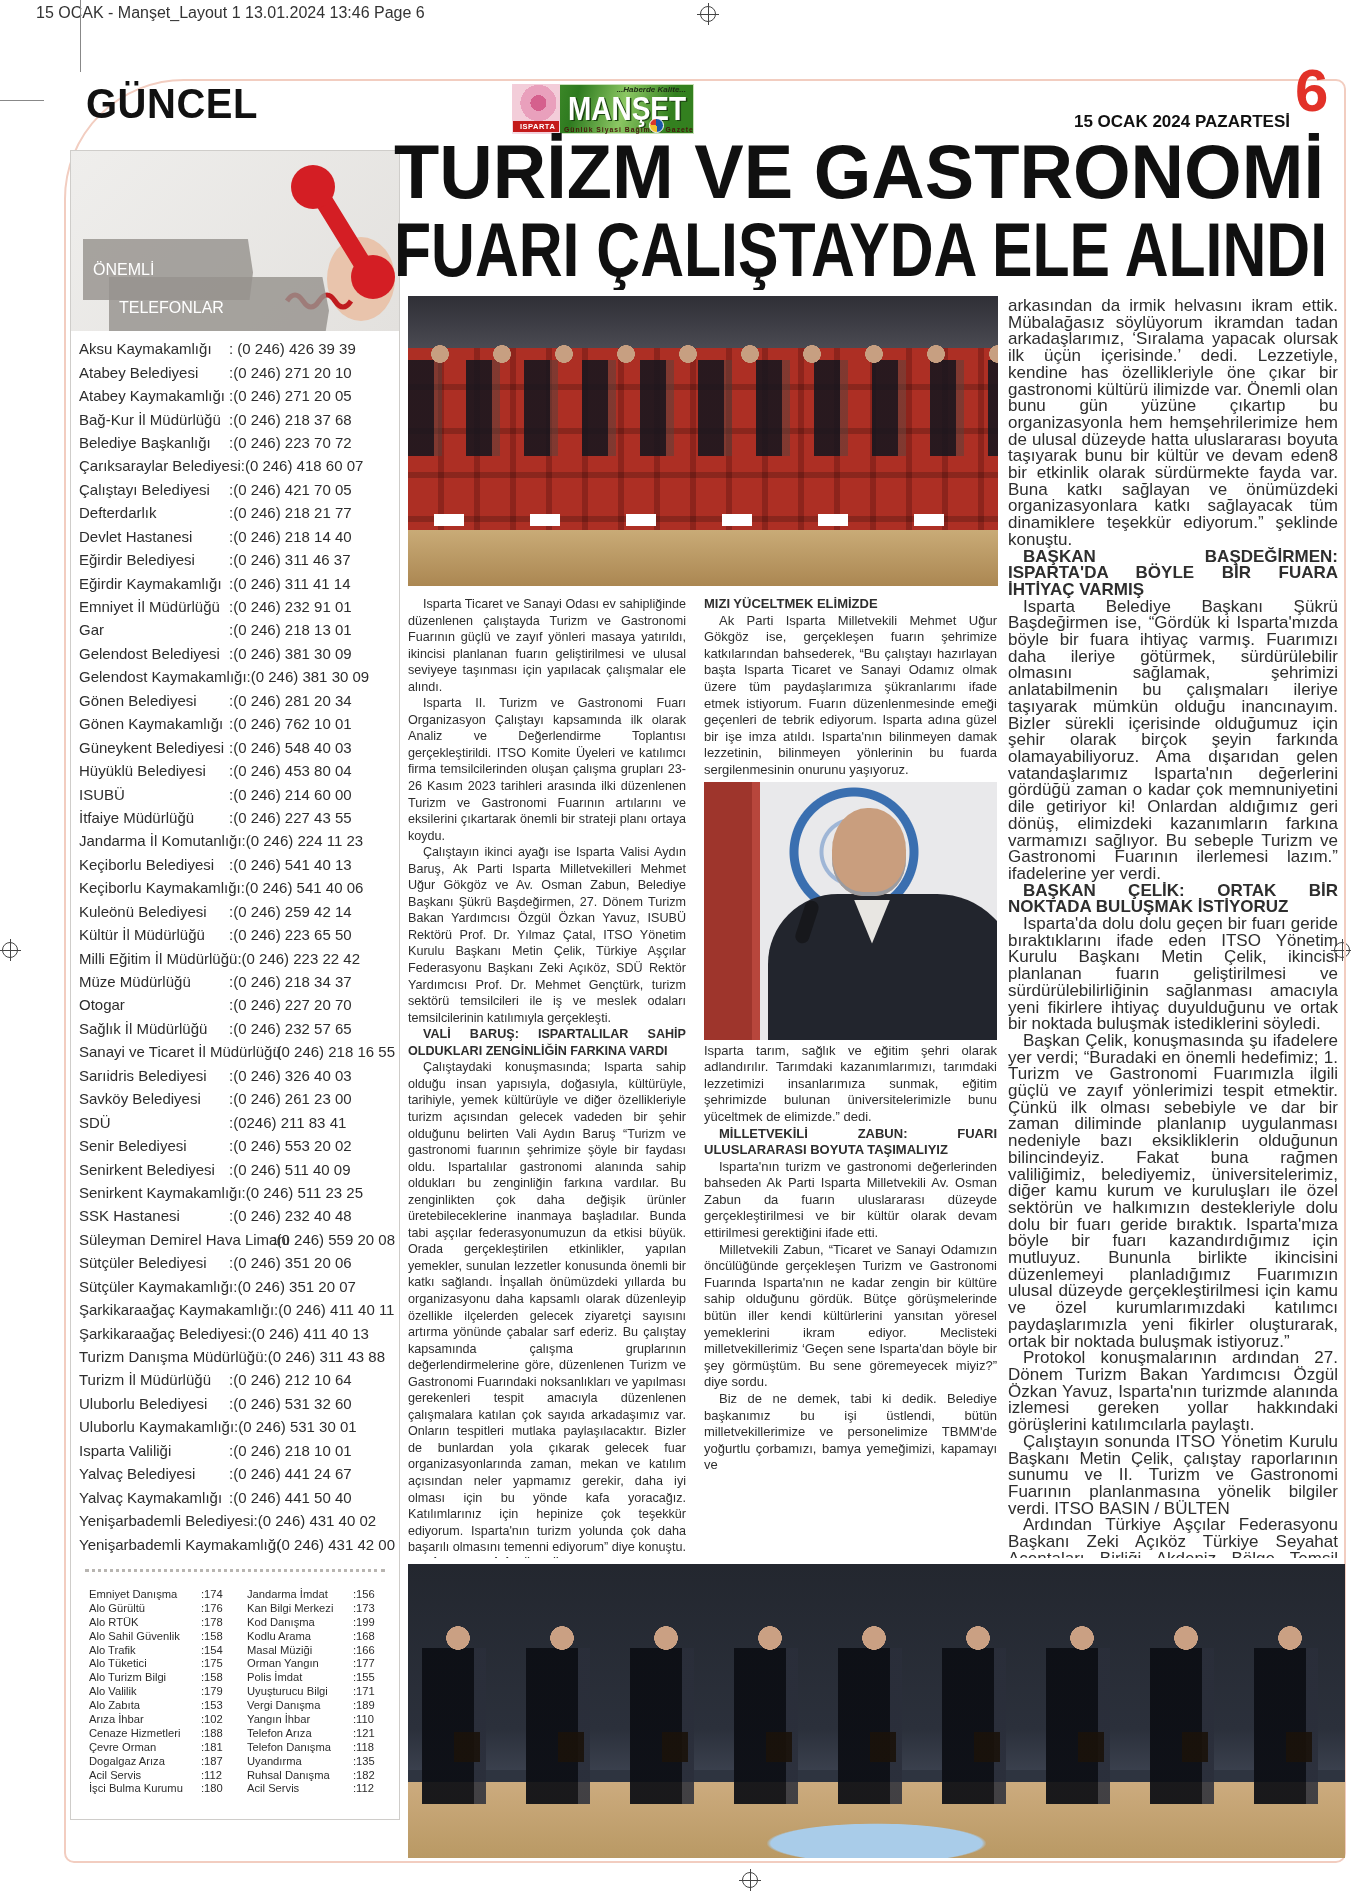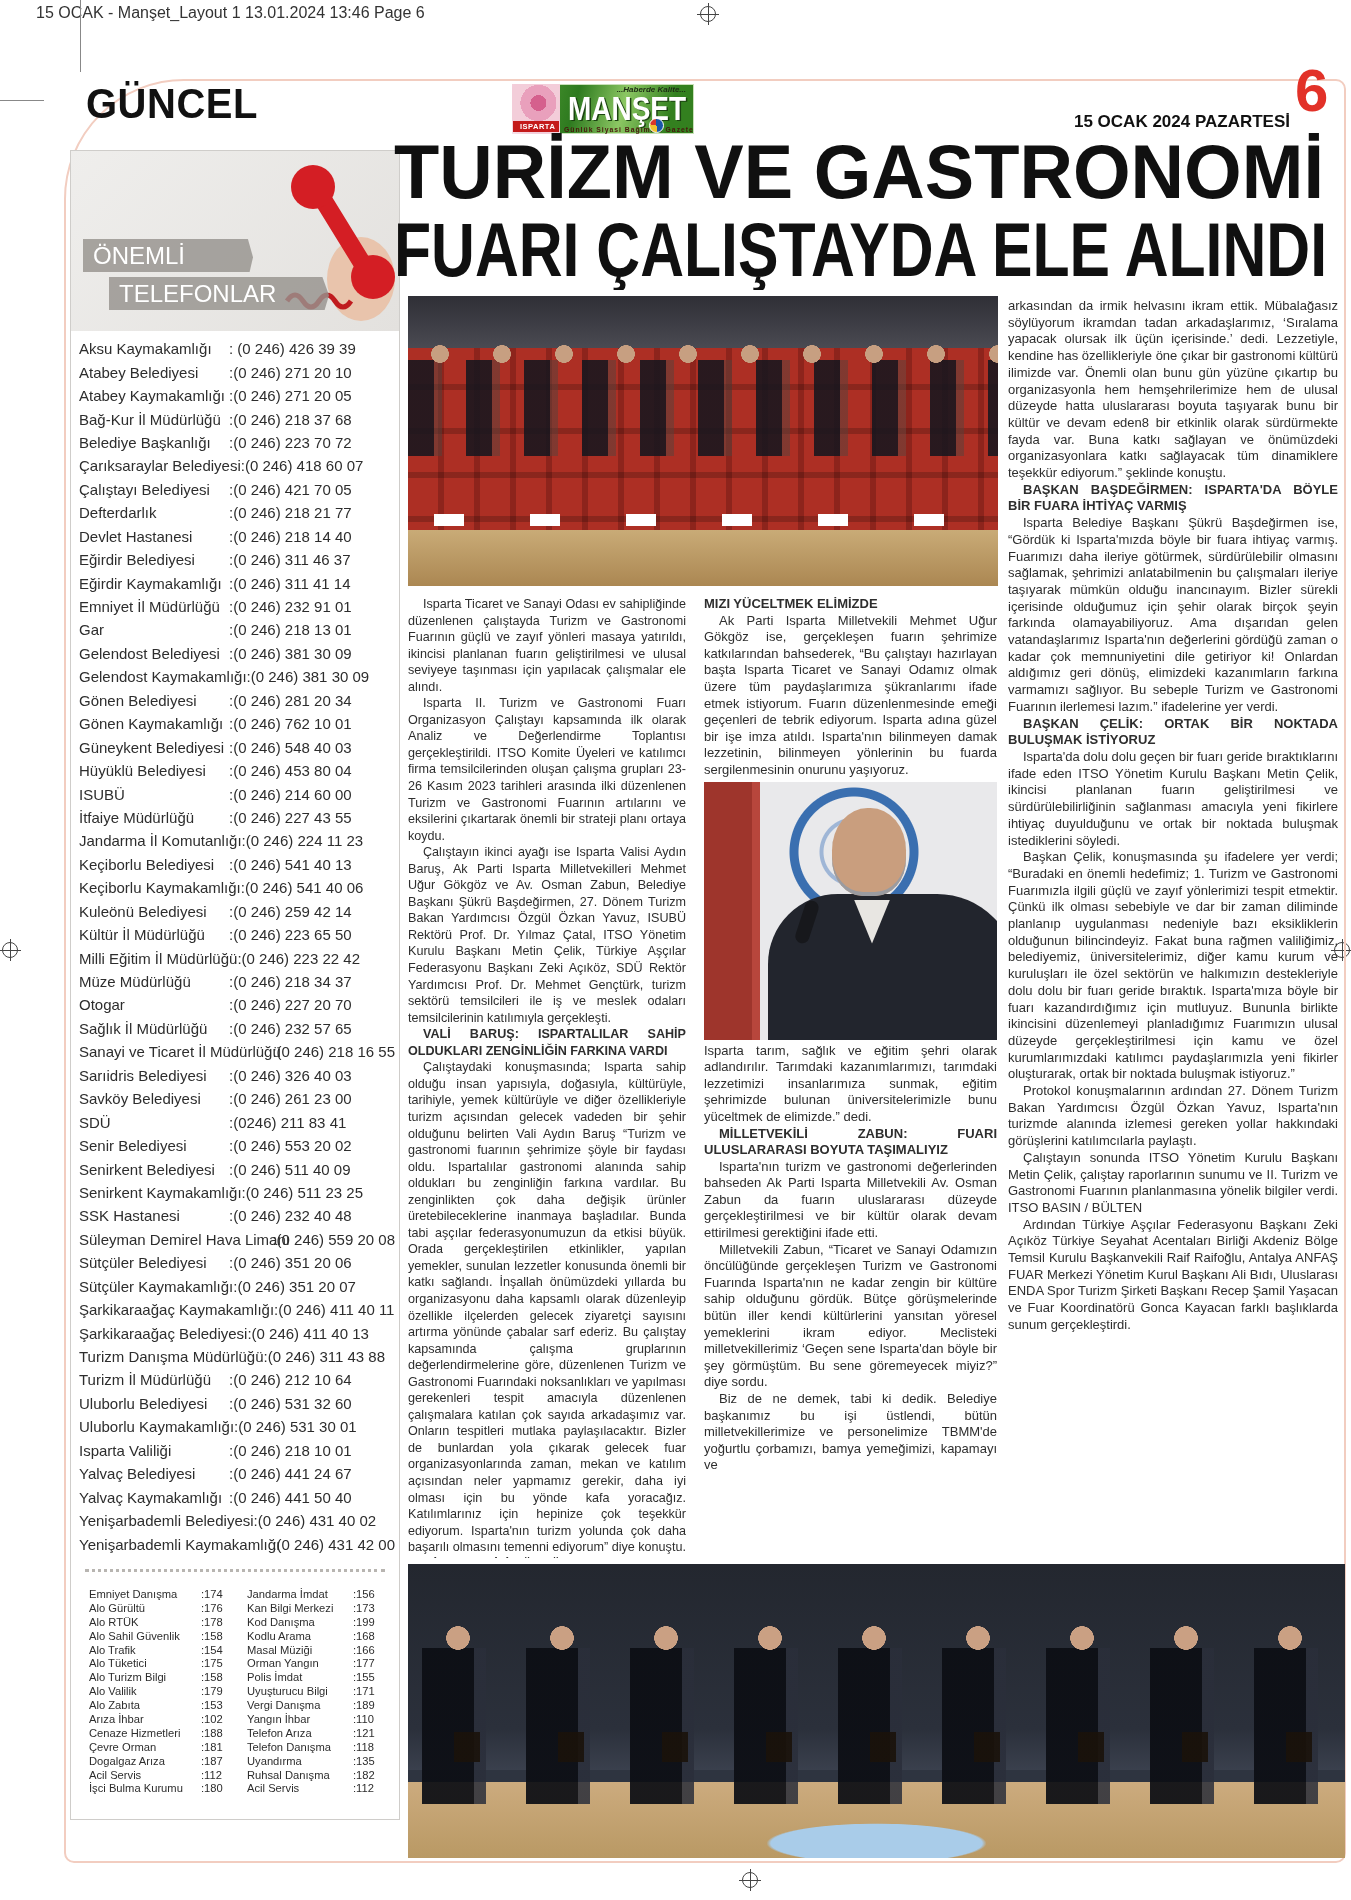--- a/index.html
+++ b/index.html
@@ -35,22 +35,22 @@
   .logo-name{position:absolute;left:4px;top:8px;right:4px;text-align:center;font-size:28px;font-weight:800;
         color:#fff;letter-spacing:0;line-height:1;transform:scaleY(1.2);transform-origin:center top;
         text-shadow:1.5px 1.5px 0 #1c4412;}
   .logo-tagbot{position:absolute;left:4px;bottom:1px;font-size:6.8px;font-weight:bold;color:#49160d;letter-spacing:1px;}
   .logo-emblem{position:absolute;right:30px;bottom:1px;width:13px;height:13px;border-radius:50%;
         background:conic-gradient(#1a57a8 0 50%,#f2c230 50% 78%,#d8372b 78%);border:1px solid #fff;}
 
   
   .sidebar{left:70px;top:150px;width:328px;height:1668px;border:1px solid #cfcdca;background:#fff;}
   .sb-photo{position:absolute;left:0;top:0;right:0;height:180px;background:linear-gradient(135deg,#efeeec,#e3e1de);overflow:hidden;}
-  .sb-band{position:absolute;background:rgba(150,146,142,0.82);color:#fff;font-size:24px;
-           line-height:33px;padding:0 10px;clip-path:polygon(0 0,97% 0,100% 55%,98% 100%,0 100%);}
+  .sb-band{position:absolute;background:rgba(150,146,142,0.82);color:#fff;font-size:16px;
+           line-height:33px;padding:14px 10px;clip-path:polygon(0 0,97% 0,100% 55%,98% 100%,0 100%);}
   .sb-band.b1{left:12px;top:88px;width:150px;}
   .sb-band.b2{left:38px;top:126px;width:200px;}
   .sb-list{position:absolute;left:8px;top:186px;right:4px;}
   .phone-row{display:flex;height:23.45px;align-items:center;font-size:15px;color:#2d2d2d;}
   .pname{flex:0 1 auto;min-width:150px;white-space:nowrap;}
   .pnum{white-space:nowrap;}
   .sb-dots{position:absolute;left:14px;right:14px;top:1418px;border-top:3px dotted #b8b5b1;}
   .sb-emerg{position:absolute;left:0;top:1436px;right:17px;display:flex;}
   .em-col{flex:0 0 auto;}
   .em-col.left{margin-left:18px;width:152px;}
@@ -64,21 +64,21 @@
   .headline{left:392px;top:132px;width:937px;}
   .headline svg{display:block;}
   .hl-text{font-family:"Liberation Sans",sans-serif;font-weight:800;fill:#101010;}
 
   
   .colA{left:408px;top:596px;width:278px;height:962px;overflow:hidden;
         font-size:12.6px;line-height:16.55px;text-align:justify;}
   .colB{left:704px;top:596px;width:293px;height:958px;overflow:hidden;
         font-size:13px;line-height:16.6px;text-align:justify;}
   .colC{left:1008px;top:298px;width:330px;height:1260px;overflow:hidden;
-        font-size:13px;line-height:16.7px;text-align:justify;}
+        font-size:17px;line-height:16.7px;text-align:justify;}
   .blk{margin:0;}
   .t-p{text-indent:15px;}
   .t-h{font-weight:bold;text-indent:15px;}
   .t-hc{font-weight:bold;}
   .t-pc{}
 
   
   .ph-conf{left:408px;top:296px;width:590px;height:290px;overflow:hidden;
     background:
       linear-gradient(180deg,#2f2f36 0,#4a4a52 100%) 0 0/100% 52px no-repeat,

